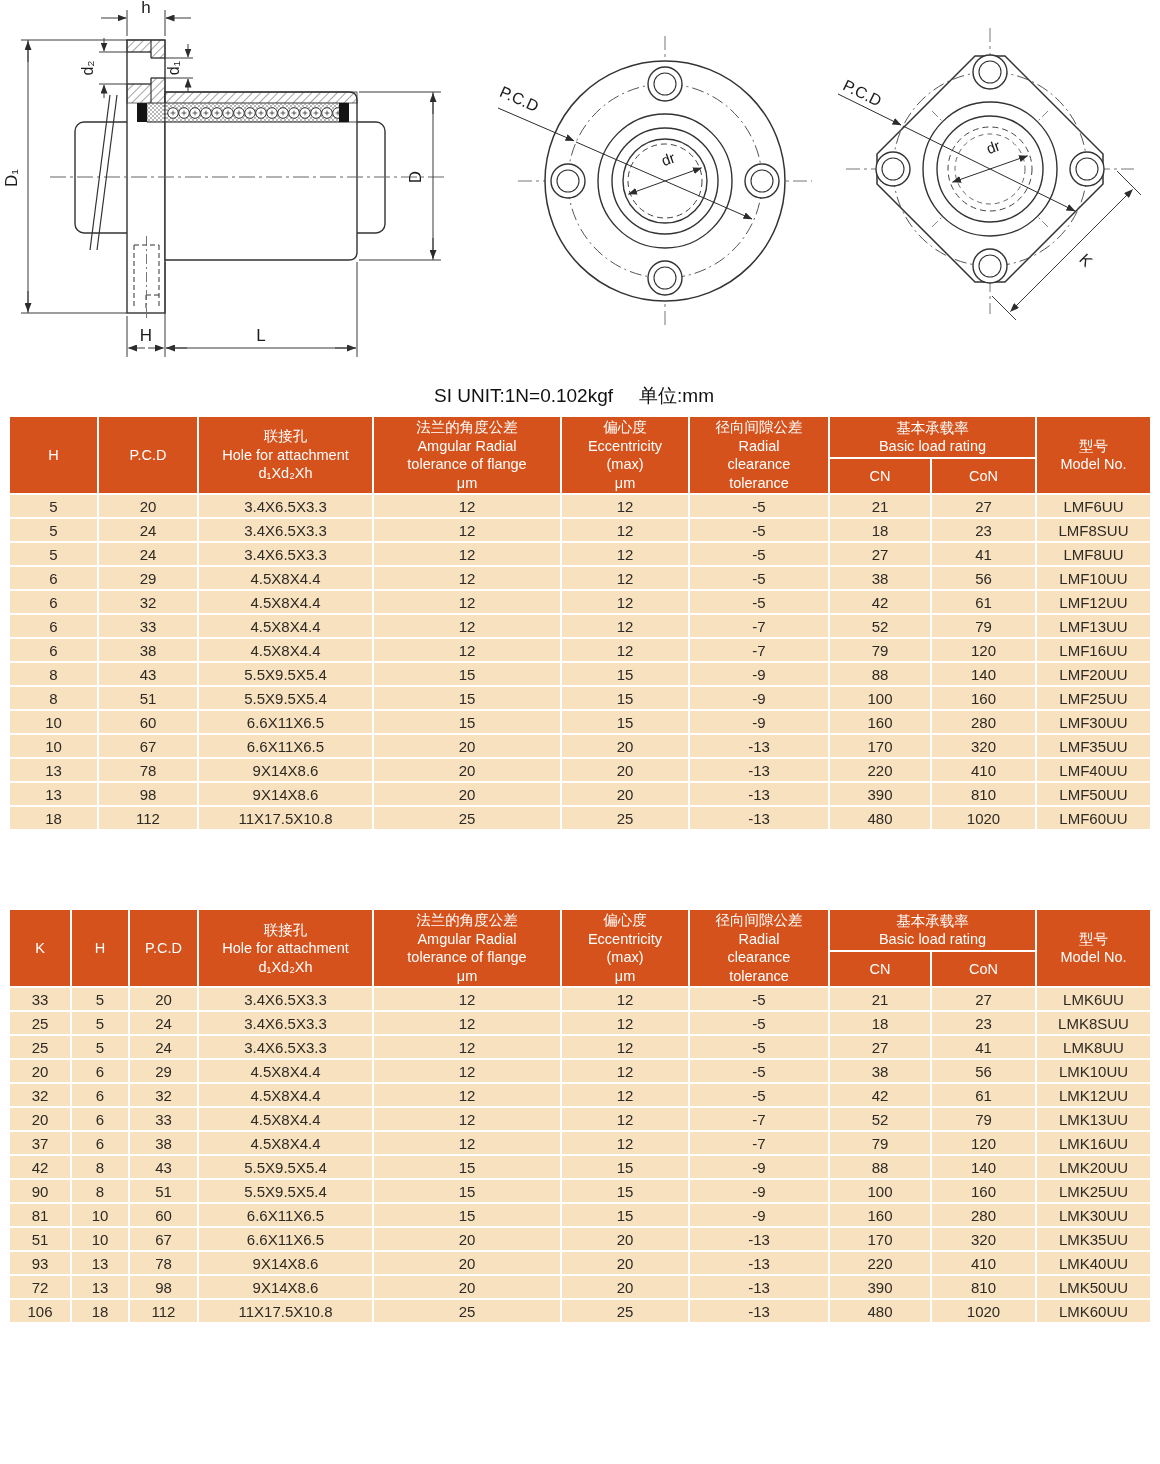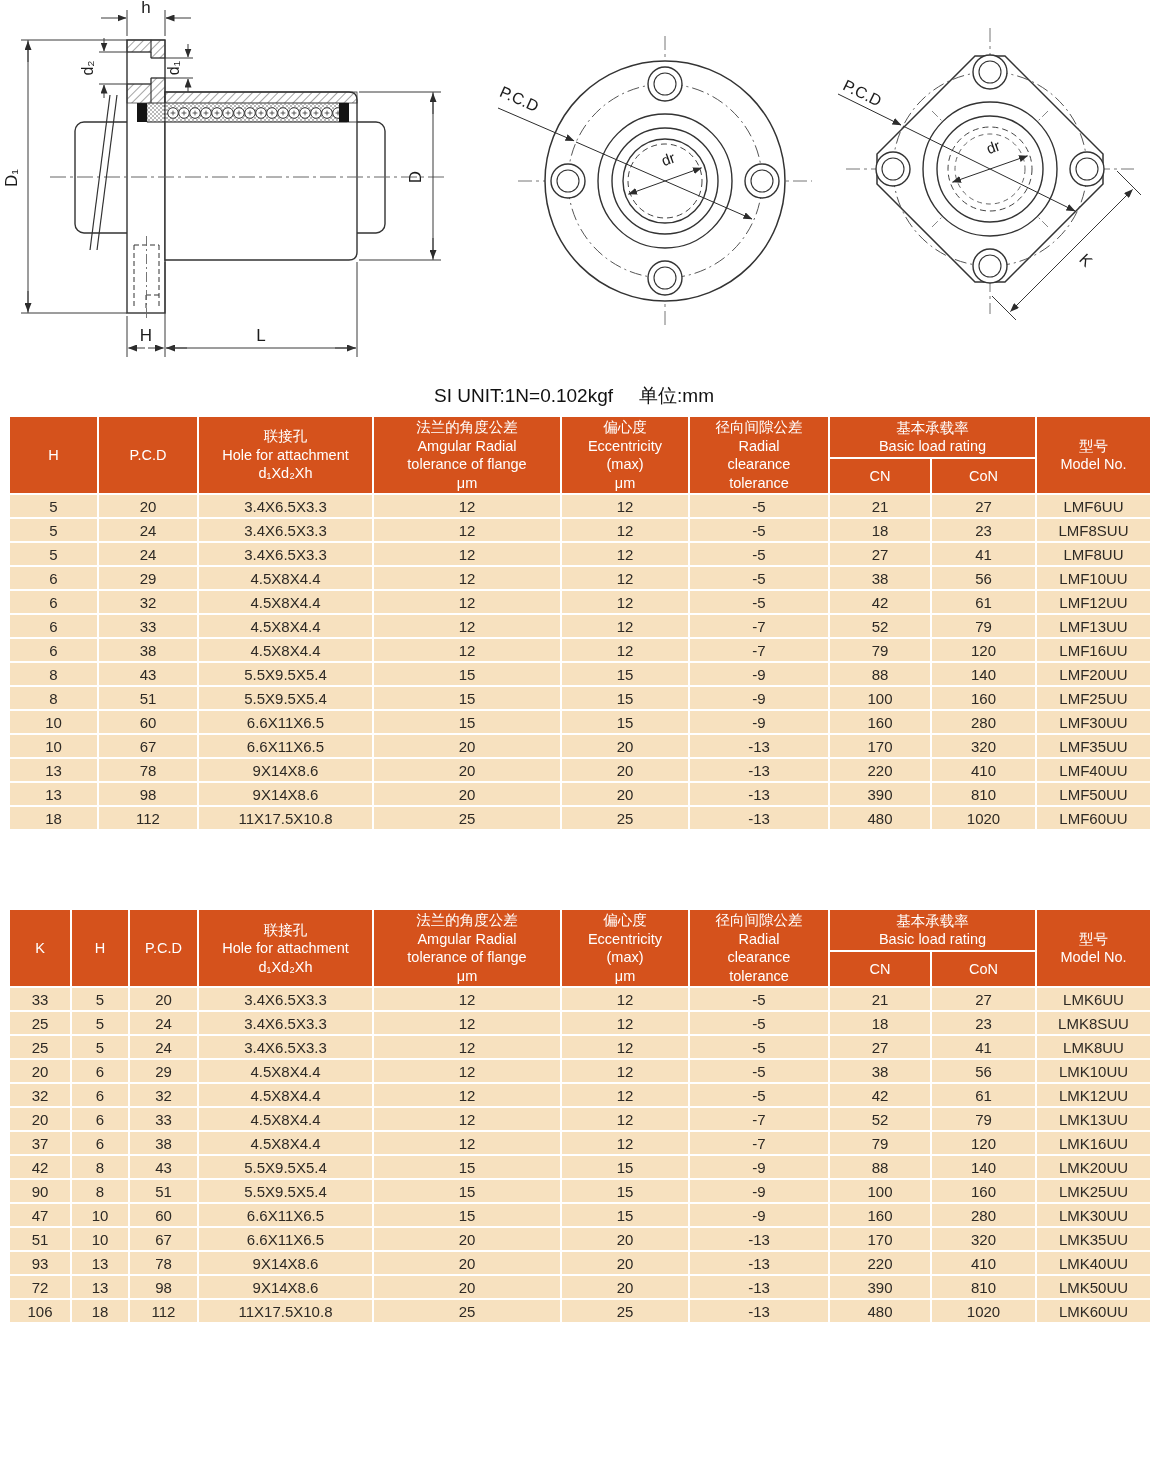--- a/index.html
+++ b/index.html
@@ -645,21 +645,21 @@
           <td>51</td>
           <td>5.5X9.5X5.4</td>
           <td>15</td>
           <td>15</td>
           <td>-9</td>
           <td>100</td>
           <td>160</td>
           <td>LMK25UU</td>
         </tr>
         <tr>
-          <td>47</td>
+          <td>81</td>
           <td>10</td>
           <td>60</td>
           <td>6.6X11X6.5</td>
           <td>15</td>
           <td>15</td>
           <td>-9</td>
           <td>160</td>
           <td>280</td>
           <td>LMK30UU</td>
         </tr>

